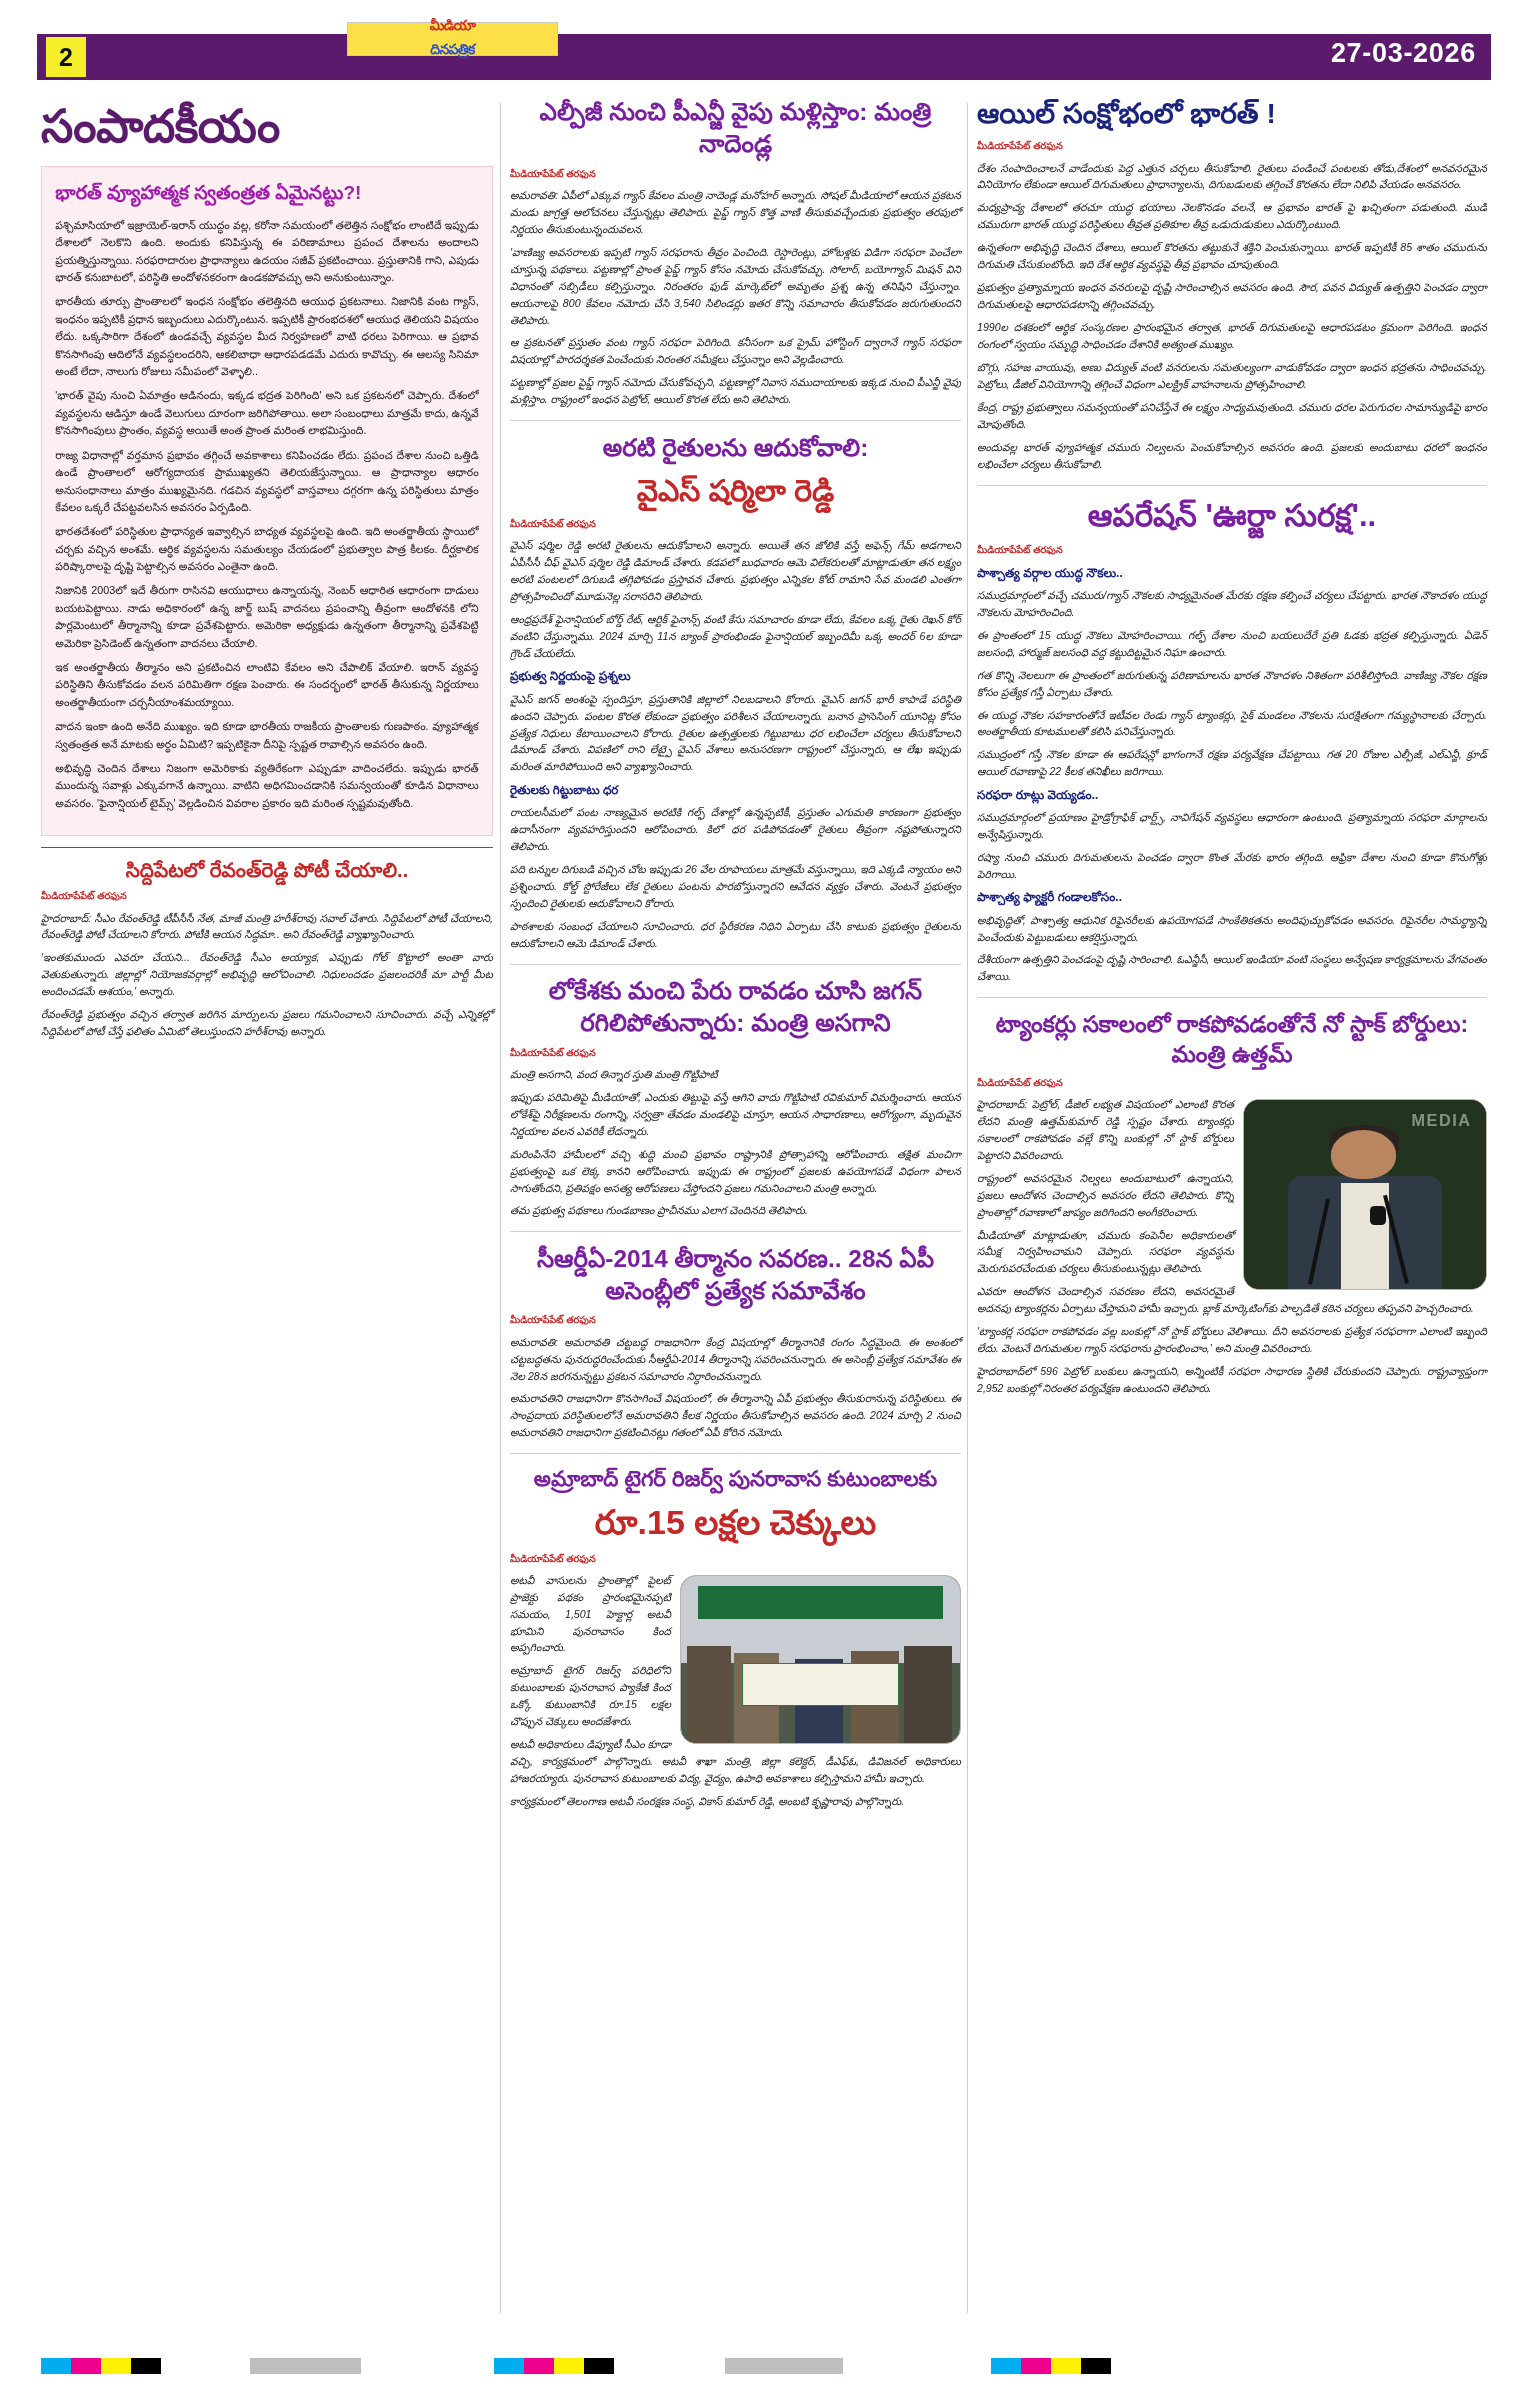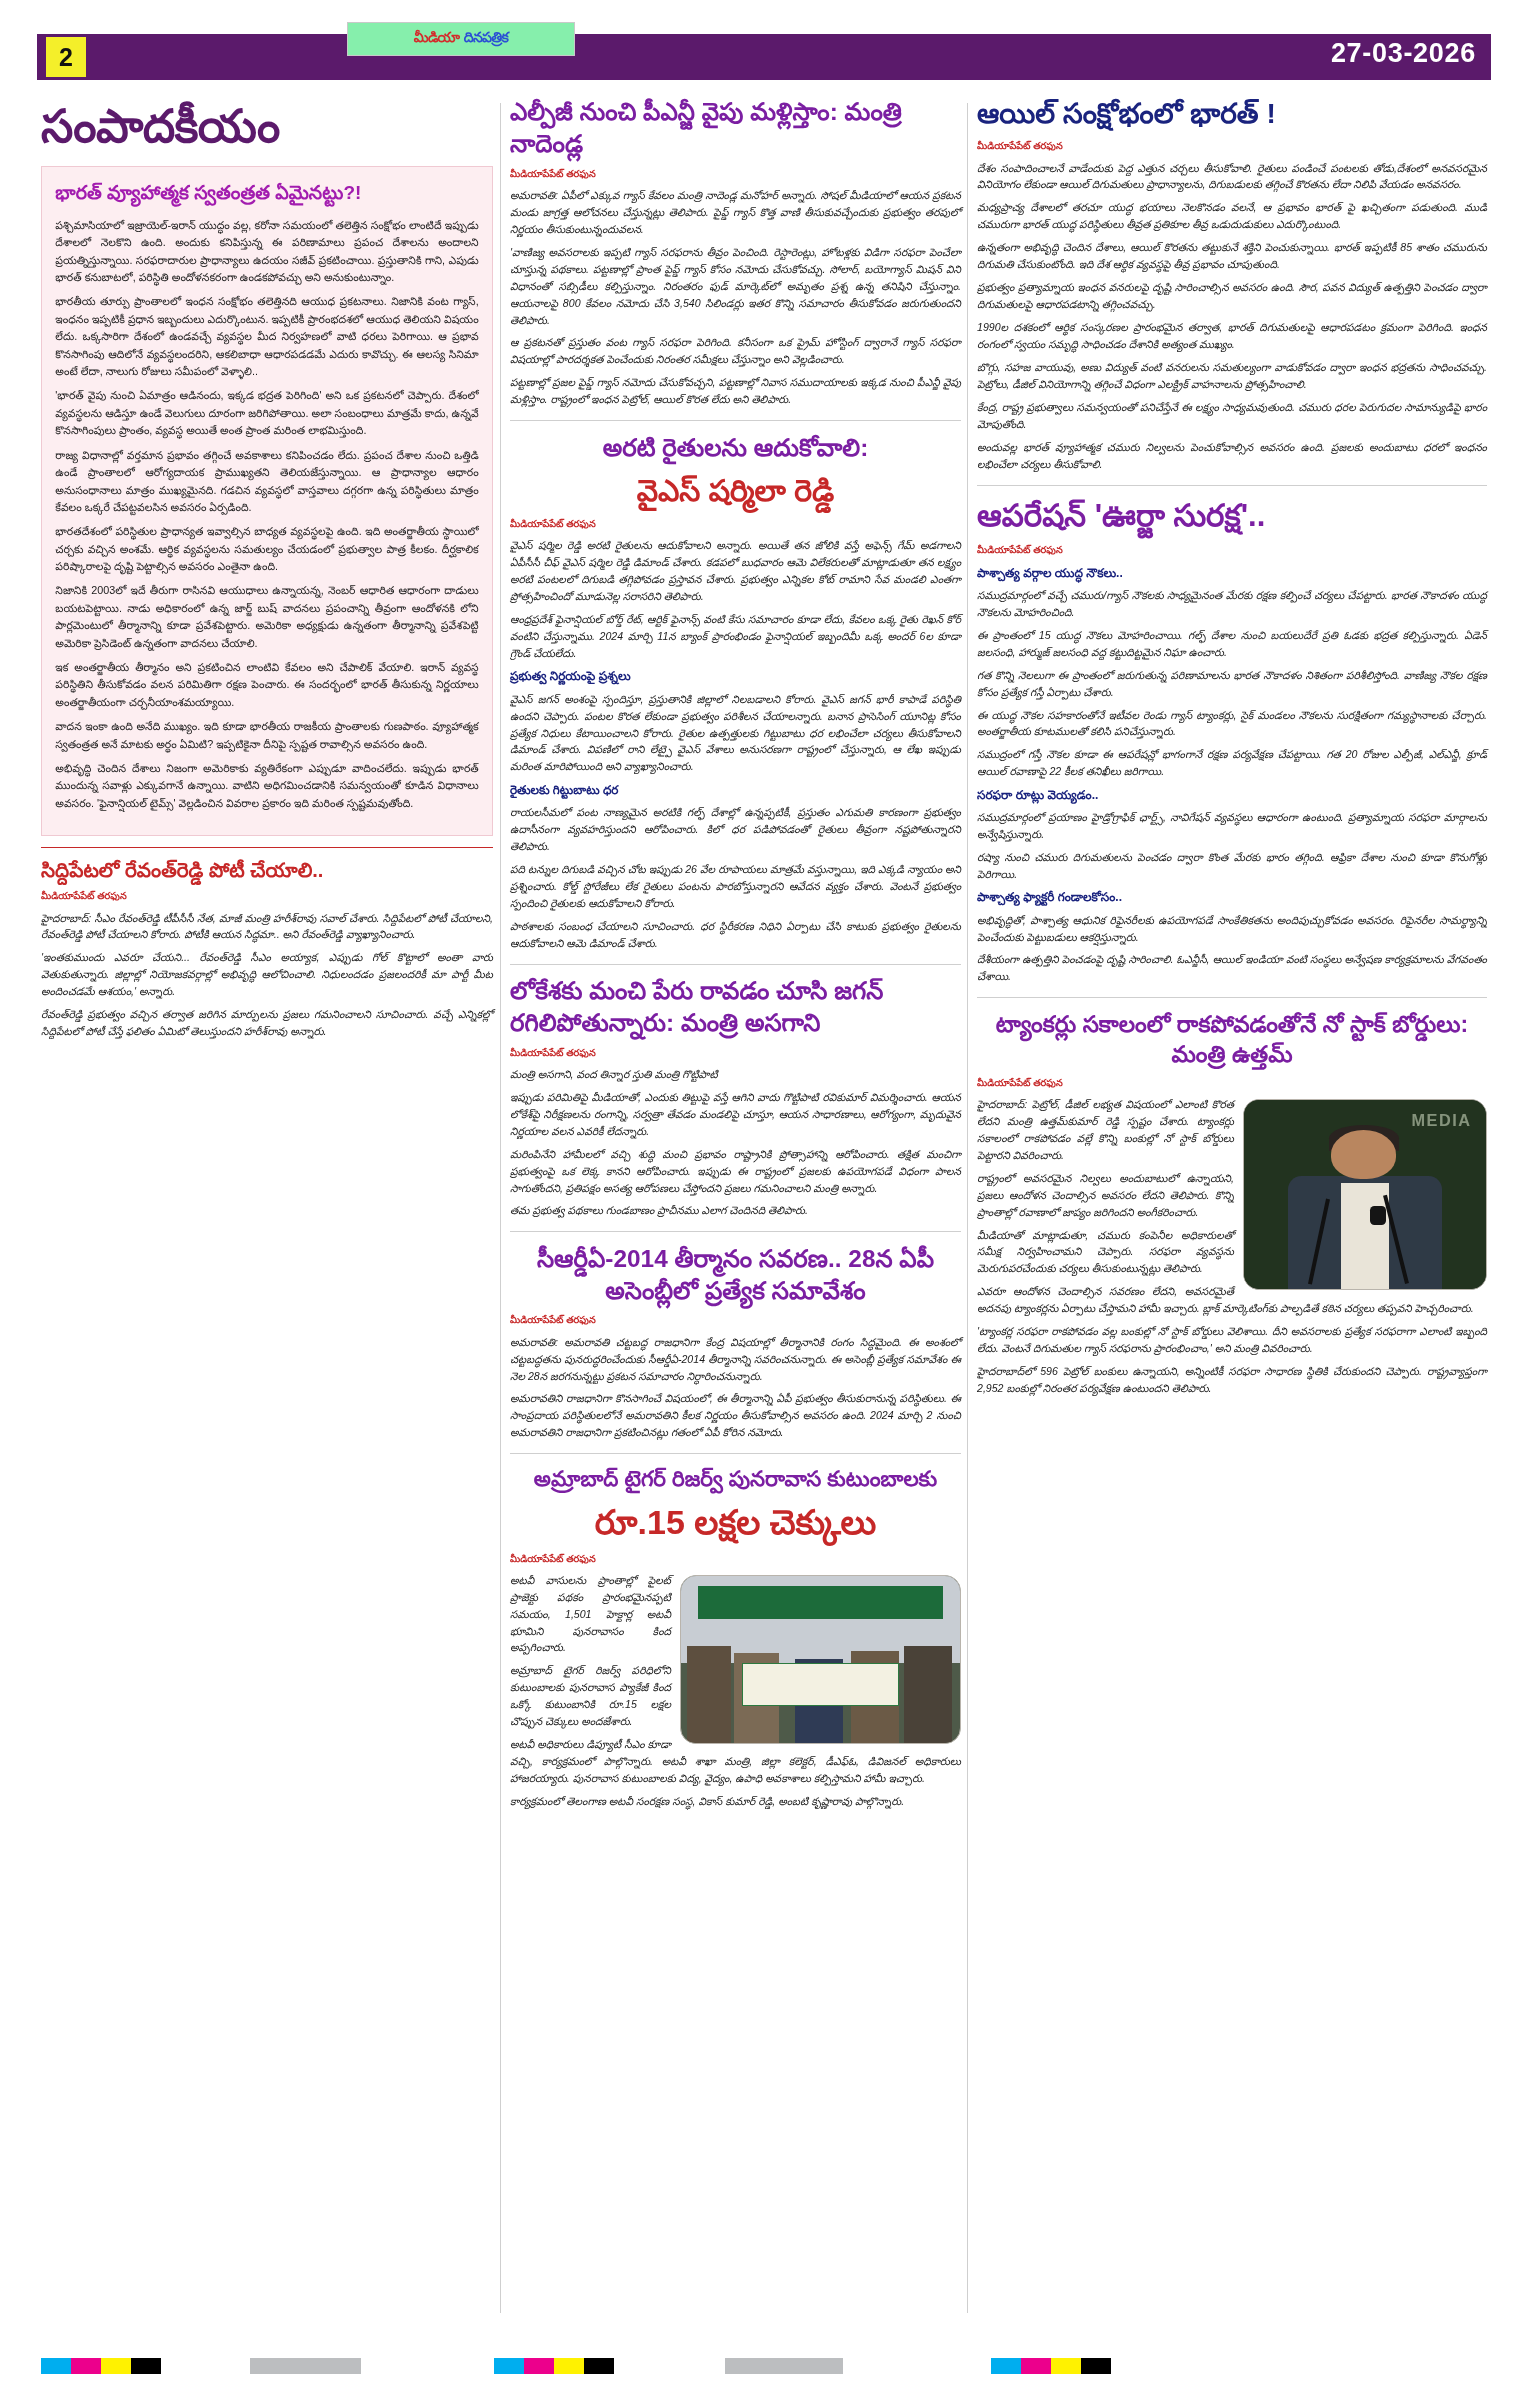--- a/index.html
+++ b/index.html
@@ -33,25 +33,26 @@
     width: 40px; height: 40px;
     background: #f4ef2a;
     color: #111;
     font-size: 25px;
     display: flex; align-items: center; justify-content: center;
     font-weight: bold;
   }
   .mast-logo {
     position: absolute;
     left: 347px; top: 22px;
-    width: 228px; height: 34px;
-    background: #86efac;
+    width: 211px; height: 34px;
+    background: #fde047;
     border: 0.7px solid #c9c9c9;
     display: flex; align-items: center; justify-content: center;
     gap: 4.4px;
+    flex-direction: column;
   }
   .mast-logo .l1 { color:#d42b2b; font-weight:bold; font-size:14px; letter-spacing:-0.7px;}
   .mast-logo .l2 { color:#2b4fd4; font-weight:bold; font-size:14px; letter-spacing:-0.7px;}
   .mast-date {
     position: absolute;
     right: 52px; top: 38px;
     color: #fff;
     font-size: 27px;
     font-weight: bold;
     letter-spacing: 0.7px;
@@ -102,20 +103,21 @@
     color: #1a1a1a;
   }
 
   
   h2.head {
     color: #7b1fa2;
     font-size: 24.4px;
     line-height: 1.32;
     font-weight: bold;
     margin: 0 0 7.4px 0;
+    text-align: center;
   }
   h2.head.red { color: #c62828; }
   h2.head.blue { color: #1a237e; }
   h2.head.center { text-align: center; }
   h2.head.big { font-size: 30px; }
   h2.head.huge { font-size: 34px; }
 
   .byline {
     color: #c62828;
     font-size: 9.6px;

